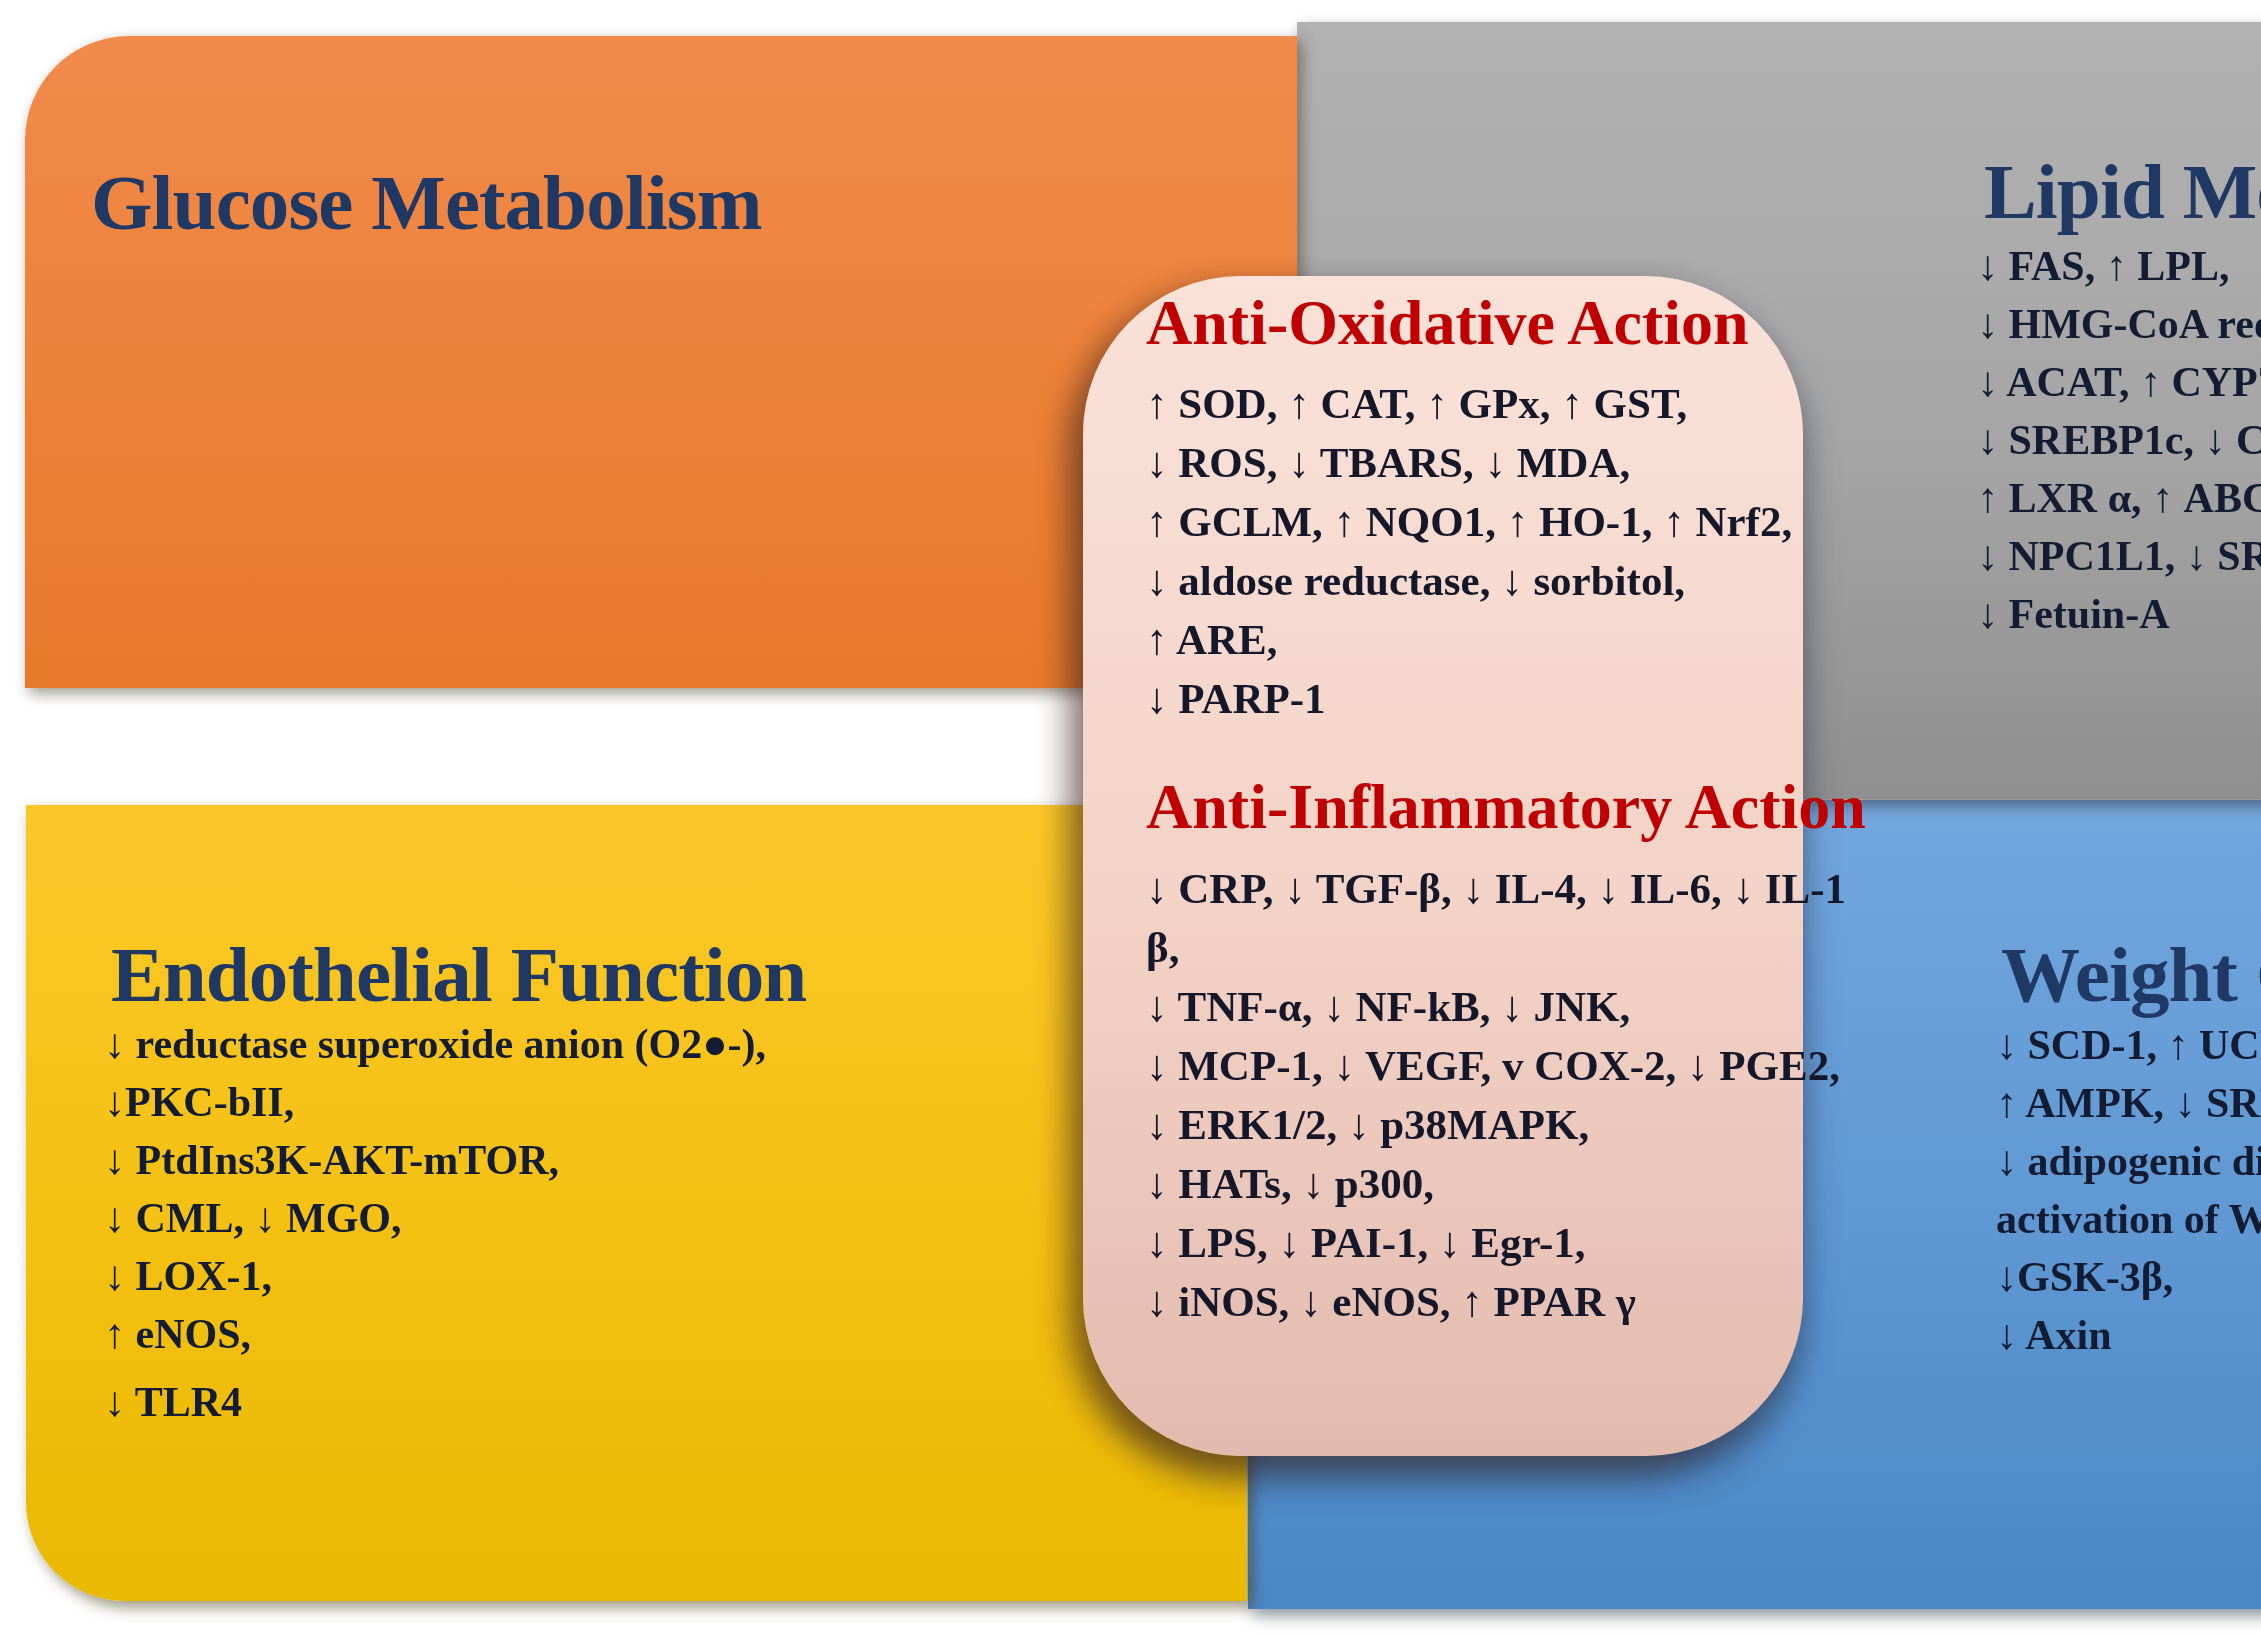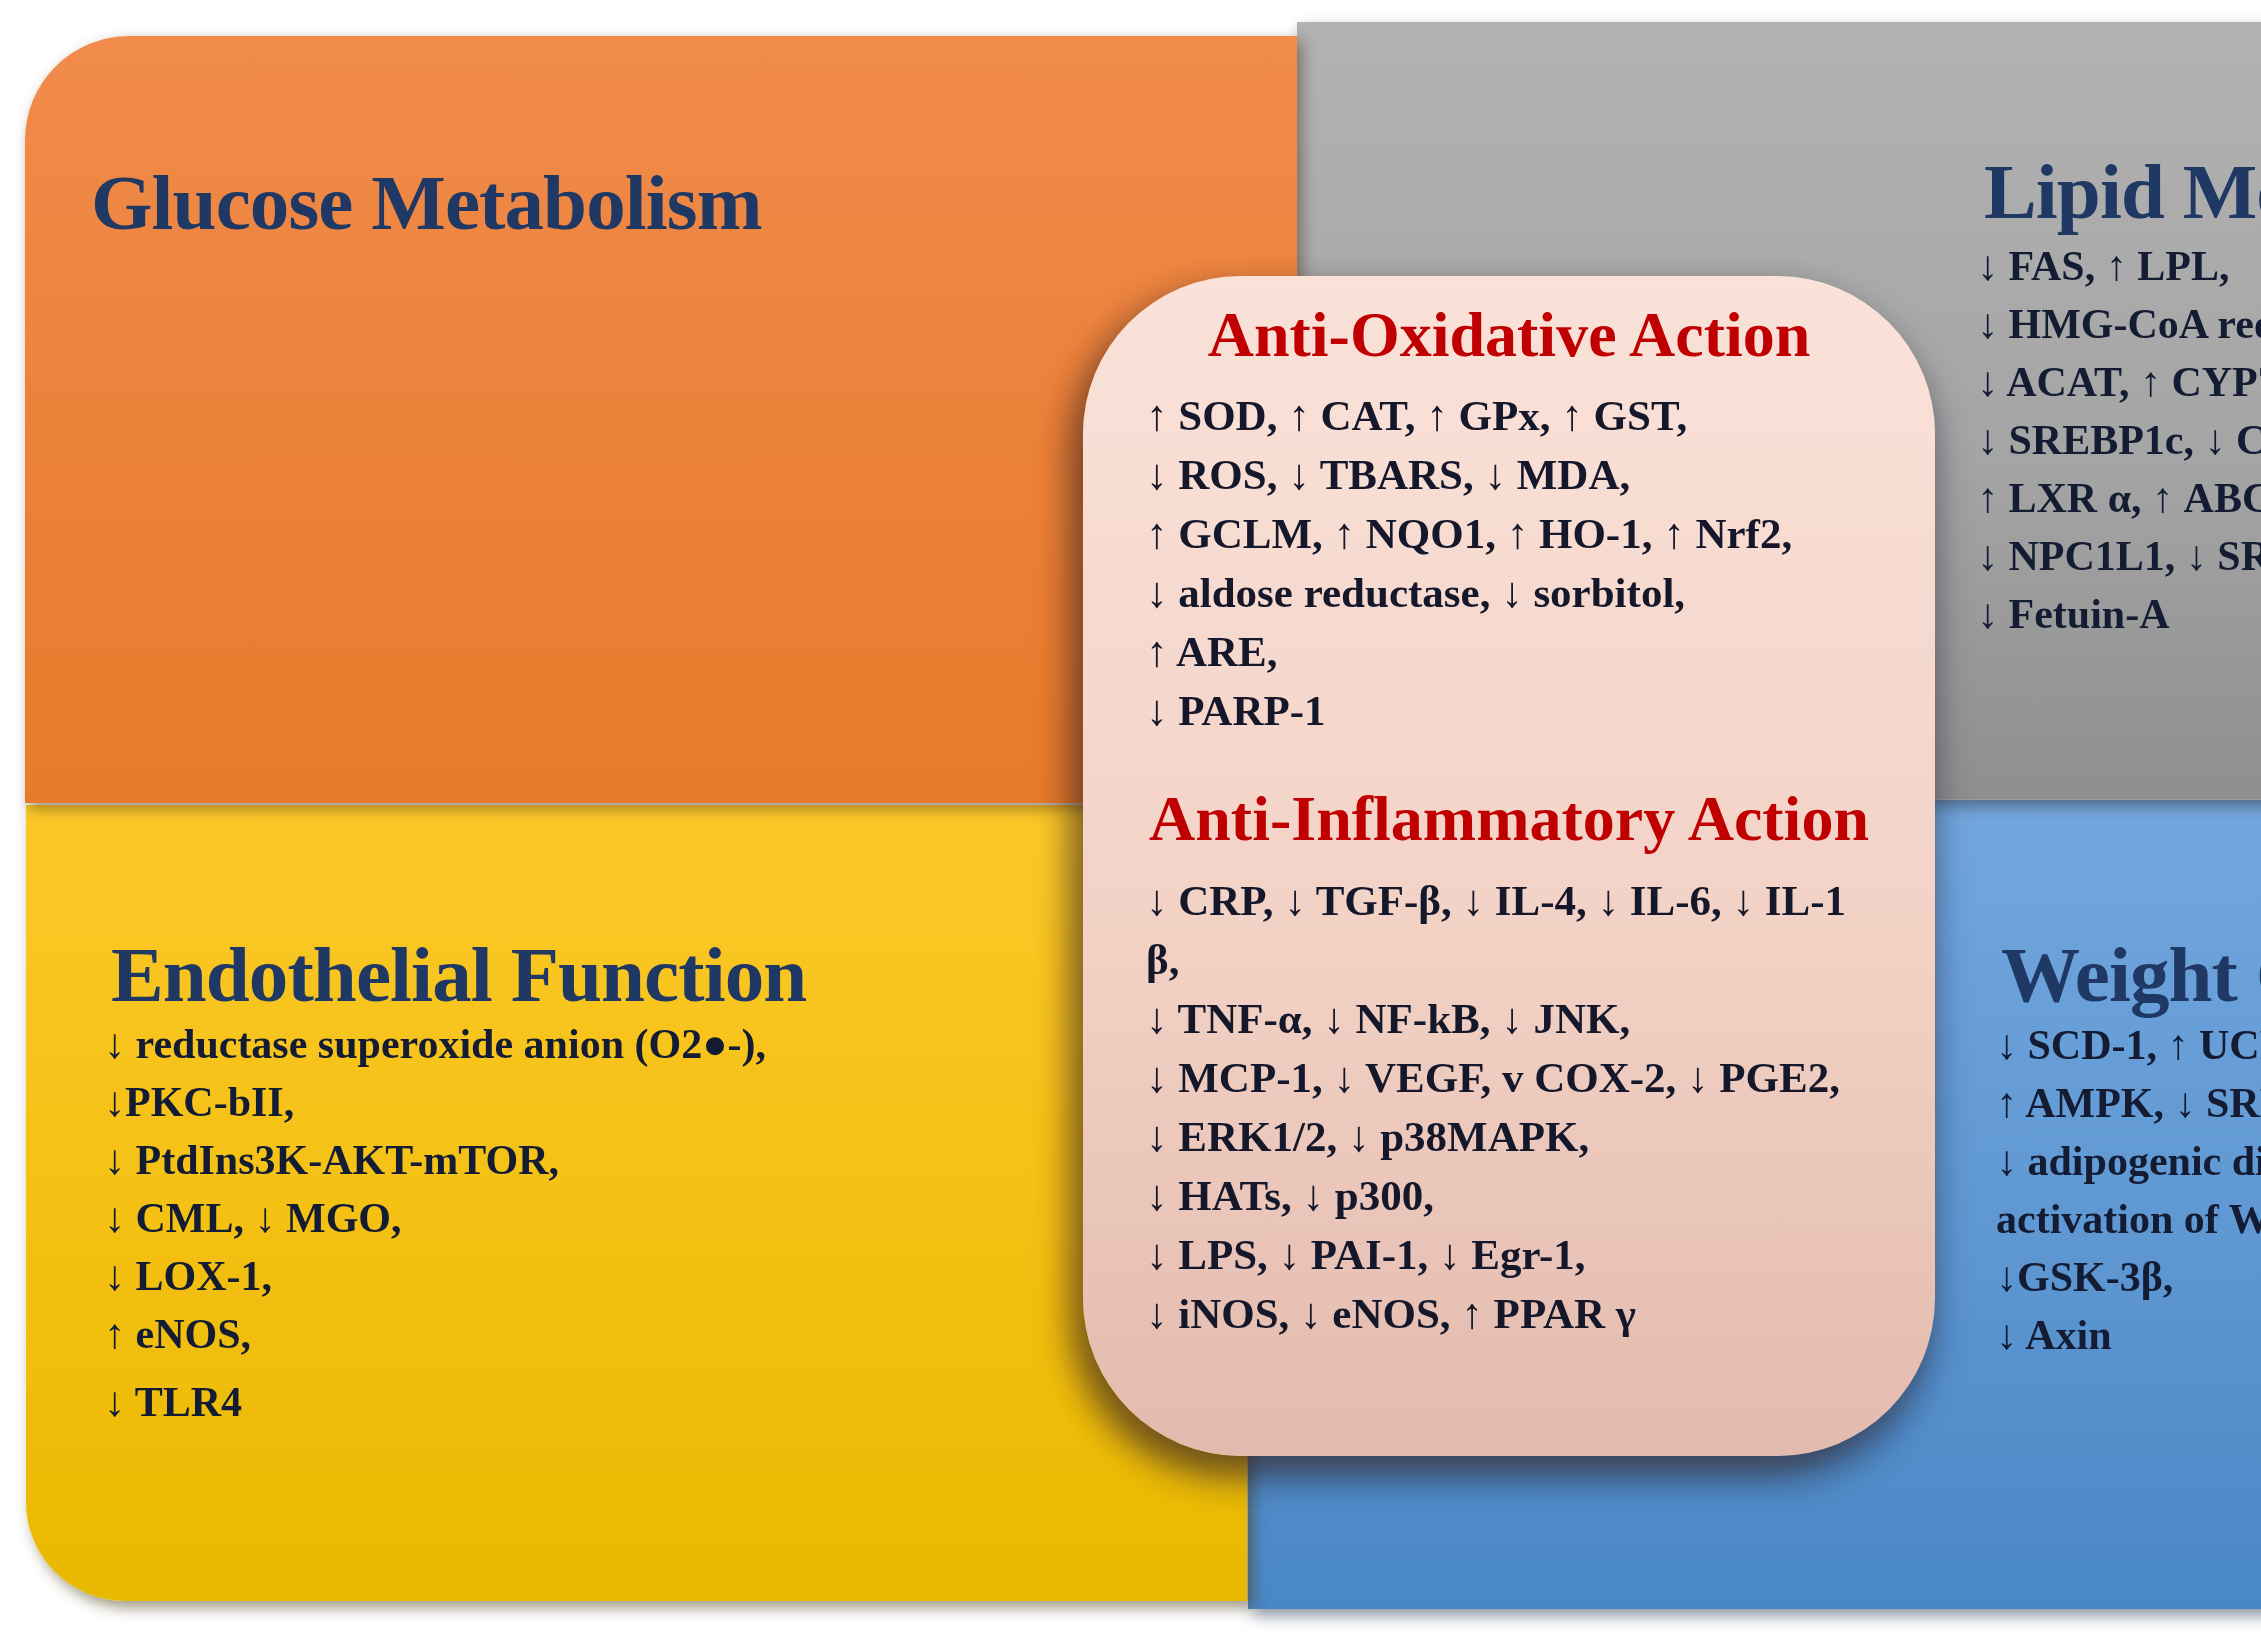--- a/index.html
+++ b/index.html
@@ -7,21 +7,21 @@
     position: relative;
     width: 2695px;
     height: 1635px;
     background: #ffffff;
     overflow: hidden;
     font-family: "Liberation Serif", "DejaVu Serif", "DejaVu Sans", serif;
   }
   .quad { position: absolute; }
 
   .quad-glucose {
-    left: 25px; top: 36px; width: 1272px; height: 767px;
+    left: 25px; top: 36px; width: 1272px; height: 652px;
     background: linear-gradient(180deg, #F18B4C 0%, #EC8138 55%, #E87A2B 100%);
     border-radius: 104px 0 0 0;
     box-shadow: 4.5px 5.4px 13.6px rgba(60,40,20,0.45);
     z-index: 3;
   }
   .quad-lipid {
     left: 1297px; top: 22px; width: 1357px; height: 777px;
     background: linear-gradient(180deg, #B2B2B2 0%, #A5A5A5 55%, #8F8F8F 100%);
     border-radius: 0 104px 0 0;
     box-shadow: 4.5px 6.3px 13.6px rgba(50,50,50,0.5);
@@ -37,26 +37,26 @@
   .quad-weight {
     left: 1248px; top: 800px; width: 1406px; height: 809px;
     background: linear-gradient(180deg, #73A7DE 0%, #5E97D2 55%, #4A87C6 100%);
     border-radius: 0 0 104px 0;
     box-shadow: 5.4px 6.3px 14.5px rgba(30,45,70,0.5);
     z-index: 1;
   }
 
   .center-box {
     position: absolute;
-    left: 1083px; top: 276px; width: 852px; height: 1180px;
+    left: 1083px; top: 276px; width: 720px; height: 1180px;
     background: linear-gradient(180deg, #FAE2D9 0%, #F3D2C6 55%, #E3BAAE 100%);
     border-radius: 158px;
     box-shadow: -16px 16px 32px rgba(70,35,20,0.45), 0 20.4px 36px rgba(25,35,65,0.45);
     z-index: 10;
-    padding: 21px 63px;
+    padding: 9px 63px;
     box-sizing: border-box;
   }
 
   .q-title {
     margin: 0;
     font-size: 79px;
     line-height: 1.1;
     font-weight: bold;
     color: #1F3864;
     letter-spacing: -0.9px;

